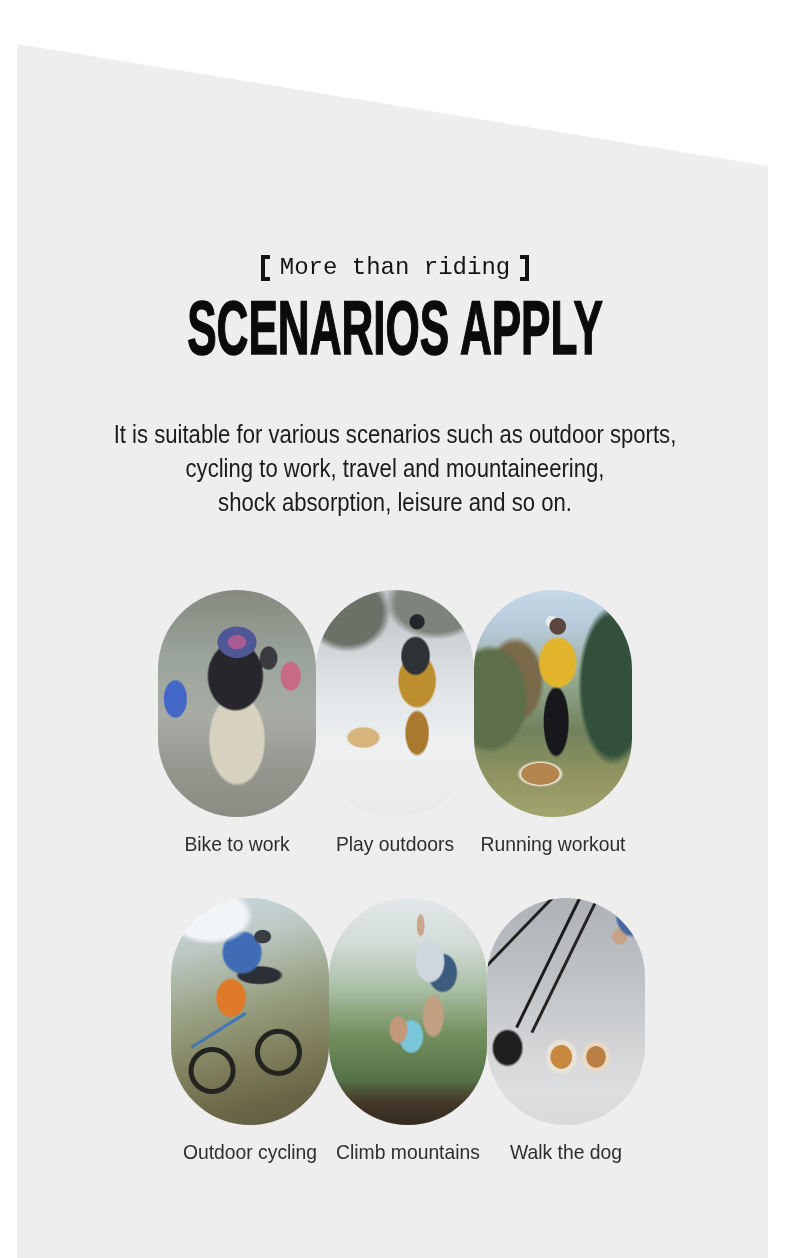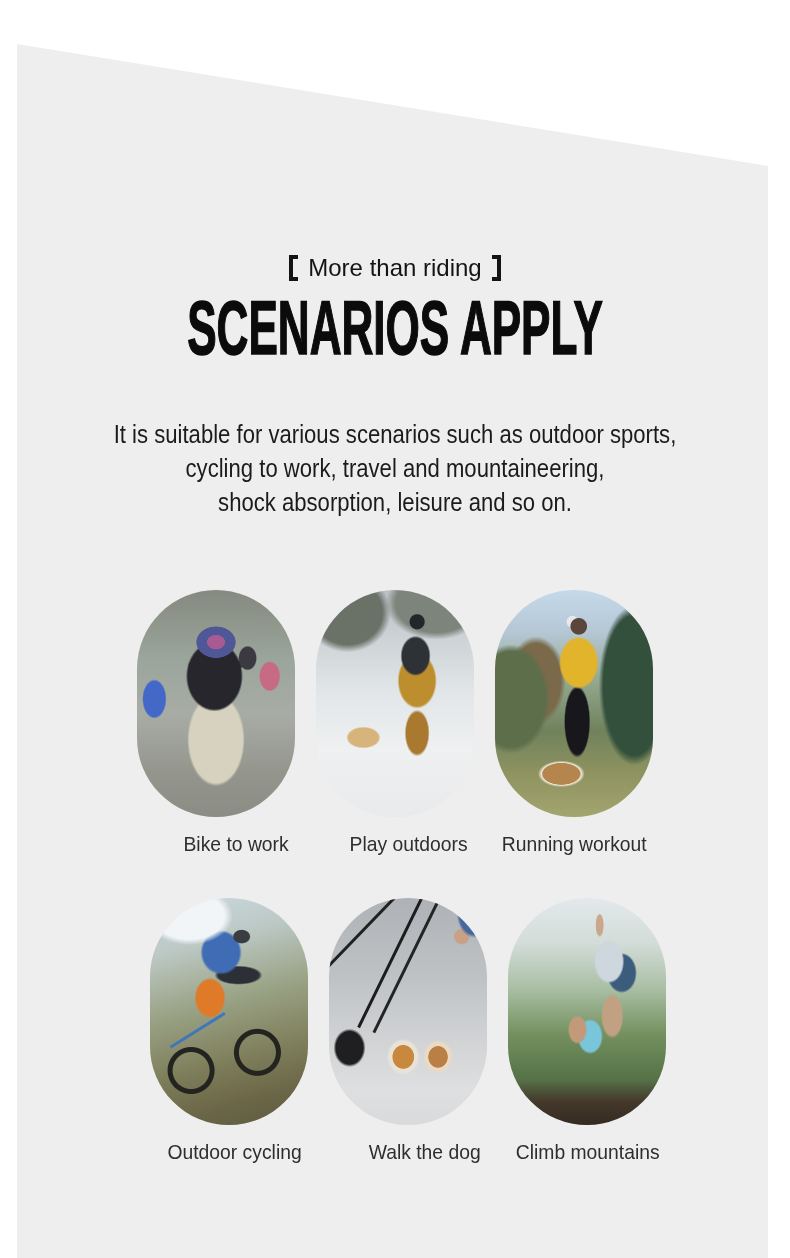--- a/index.html
+++ b/index.html
@@ -17,21 +17,21 @@
     background:#eeeeee;
     clip-path:polygon(0 44px,100% 166px,100% 100%,0 100%);
   }
 
   .content{position:absolute;inset:0;text-align:center;}
 
   
   .tagline{
     position:absolute;top:253px;left:0;right:0;
     font-size:24px;line-height:30px;color:#141414;
-    display:flex;align-items:center;justify-content:center;gap:10px;
+    display:flex;align-items:center;justify-content:center;gap:10px;font-family:Liberation Mono, monospace;
   }
   .bracket{position:relative;display:inline-block;width:9px;height:26px;}
   .bracket::before{content:"";position:absolute;top:0;bottom:0;width:4px;background:#141414;}
   .bracket::after{
     content:"";position:absolute;left:0;right:0;top:0;height:26px;
     border-top:4px solid #141414;border-bottom:4px solid #141414;box-sizing:border-box;
   }
   .bracket.left::before{left:0;}
   .bracket.right::before{right:0;}
 
@@ -45,21 +45,21 @@
     -webkit-text-stroke:1.5px #0b0b0b;
     white-space:nowrap;
   }
 
   .desc{
     position:absolute;top:417px;left:0;right:0;
     font-size:26px;line-height:34px;color:#1b1b1b;
     transform:scaleX(0.85);transform-origin:50% 0;
   }
 
-  .row{position:absolute;left:0;right:0;display:flex;justify-content:center;gap:21px;text-align:right;}
+  .row{position:absolute;left:0;right:0;display:flex;justify-content:center;}
   .row1{top:590px;}
   .row2{top:898px;padding-left:25px;}
 
   figure{margin:0;width:158px;}
   .pill{
     width:158px;height:227px;border-radius:79px;
     overflow:hidden;position:relative;background:#cccccc;
   }
   figcaption{
     margin-top:14px;font-size:21px;line-height:26px;color:#2e2e2e;
@@ -185,23 +185,23 @@
         <figcaption>Running workout</figcaption>
       </figure>
     </div>
 
     <div class="row row2">
       <figure>
         <div class="pill scene-cycle" aria-label="Mountain biker with blue backpack and orange pants riding a trail"></div>
         <figcaption>Outdoor cycling</figcaption>
       </figure>
       <figure>
+        <div class="pill scene-climb" aria-label="Two hikers with backpacks celebrating on a mountain summit"></div>
+        <figcaption>Climb mountains</figcaption>
+      </figure>
+      <figure>
         <div class="pill scene-dogs" aria-label="Several dogs on leashes being walked on a city street"></div>
         <figcaption>Walk the dog</figcaption>
       </figure>
-      <figure>
-        <div class="pill scene-climb" aria-label="Two hikers with backpacks celebrating on a mountain summit"></div>
-        <figcaption>Climb mountains</figcaption>
-      </figure>
     </div>
 
   </div>
 </div>
 
 </body></html>

